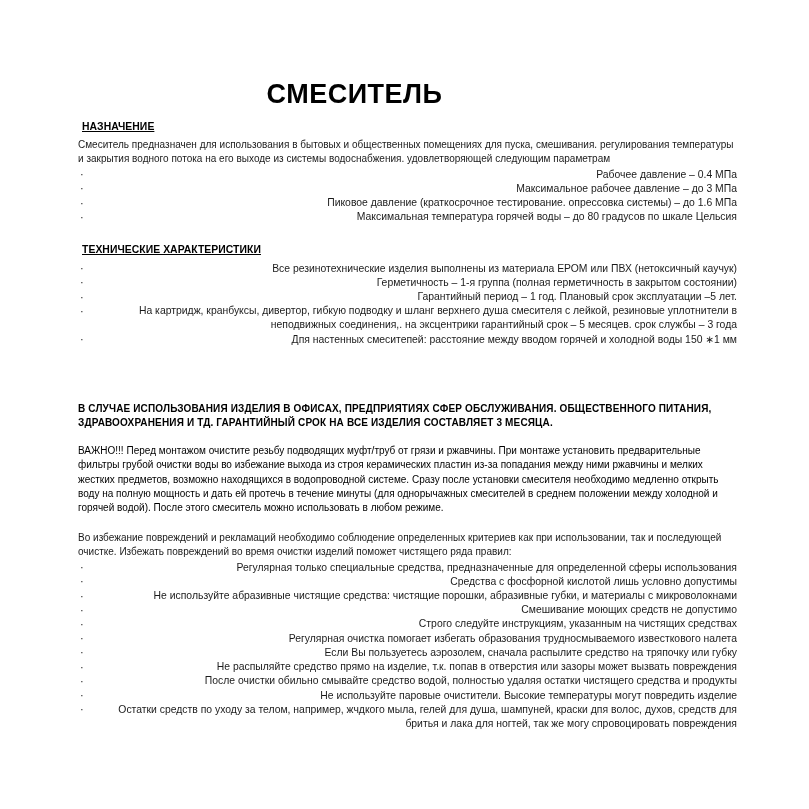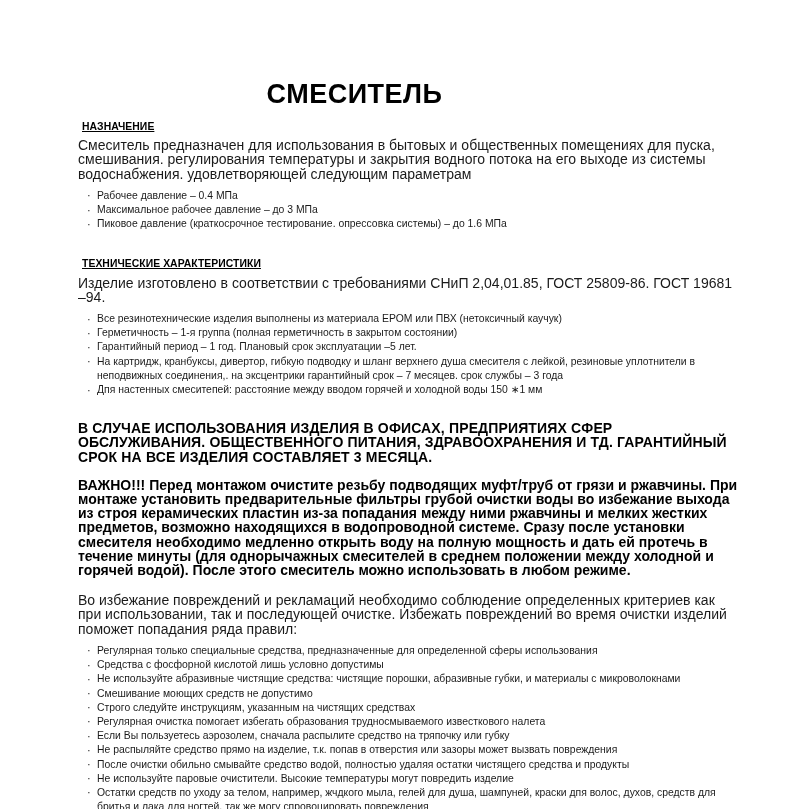--- a/index.html
+++ b/index.html
@@ -53,43 +53,45 @@
     font-size: 10.4px;
     font-weight: bold;
     line-height: 14.2px;
     letter-spacing: 0.05px;
     color: #000000;
     margin: 4px;
     text-decoration: underline;
   }
 
   .para {
-    font-size: 14px;
+    font-size: 10px;
     line-height: 14.2px;
     letter-spacing: 0.01px;
     margin: 0;
     color: #1a1a1a;
     text-align: left;
   }
 
   .para.bold {
-    font-weight: bold;
+    font-weight: normal;
     color: #000000;
   }
 
   .para.caps {
     font-weight: bold;
     color: #000000;
     letter-spacing: 0.15px;
+    margin-top: 38px;
   }
 
   ul.bullets {
     list-style: none;
-    margin: 8px;
+    margin: 1px;
     padding: 0;
+    text-align: right;
   }
 
   ul.bullets > li {
     position: relative;
     font-size: 10.4px;
     line-height: 14.2px;
     padding-left: 11px;
     margin: 0;
     color: #1a1a1a;
   }
@@ -115,53 +117,53 @@
 
   <div class="content">
 
     <section class="section">
       <div class="heading">НАЗНАЧЕНИЕ</div>
       <p class="para">Смеситель предназначен для использования в бытовых и общественных помещениях для пуска, смешивания. регулирования температуры и закрытия водного потока на его выходе из системы водоснабжения. удовлетворяющей следующим параметрам</p>
       <ul class="bullets">
         <li>Рабочее давление – 0.4 МПа</li>
         <li>Максимальное рабочее давление – до 3 МПа</li>
         <li>Пиковое давление (краткосрочное тестирование. опрессовка системы) – до 1.6 МПа</li>
+        <li>Максимальная температура горячей воды – до 80 градусов по шкале Цельсия</li>
       </ul>
     </section>
 
     <div class="gap-md"></div>
 
     <section class="section">
       <div class="heading">ТЕХНИЧЕСКИЕ ХАРАКТЕРИСТИКИ</div>
-      <p class="para">Изделие изготовлено в соответствии с требованиями СНиП 2,04,01.85, ГОСТ 25809-86. ГОСТ 19681 –94.</p>
       <ul class="bullets">
         <li>Все резинотехнические изделия выполнены из материала ЕРОМ или ПВХ (нетоксичный каучук)</li>
         <li>Герметичность – 1-я группа (полная герметичность в закрытом состоянии)</li>
         <li>Гарантийный период – 1 год. Плановый срок эксплуатации –5 лет.</li>
-        <li>На картридж, кранбуксы, дивертор, гибкую подводку и шланг верхнего душа смесителя с лейкой, резиновые уплотнители в неподвижных соединения,. на эксцентрики гарантийный срок – 7 месяцев. срок службы – 3 года</li>
+        <li>На картридж, кранбуксы, дивертор, гибкую подводку и шланг верхнего душа смесителя с лейкой, резиновые уплотнители в неподвижных соединения,. на эксцентрики гарантийный срок – 5 месяцев. срок службы – 3 года</li>
         <li>Дпя настенных смеситепей: расстояние между вводом горячей и холодной воды 150 ∗1 мм</li>
       </ul>
     </section>
 
     <div class="gap-lg"></div>
 
     <section class="section">
       <p class="para caps">В СЛУЧАЕ ИСПОЛЬЗОВАНИЯ ИЗДЕЛИЯ В ОФИСАХ, ПРЕДПРИЯТИЯХ СФЕР ОБСЛУЖИВАНИЯ. ОБЩЕСТВЕННОГО ПИТАНИЯ, ЗДРАВООХРАНЕНИЯ И ТД. ГАРАНТИЙНЫЙ СРОК НА ВСЕ ИЗДЕЛИЯ СОСТАВЛЯЕТ 3 МЕСЯЦА.</p>
     </section>
 
     <div class="gap-md"></div>
 
     <section class="section">
       <p class="para bold">ВАЖНО!!! Перед монтажом очистите резьбу подводящих муфт/труб от грязи и ржавчины. При монтаже установить предварительные фильтры грубой очистки воды во избежание выхода из строя керамических пластин из-за попадания между ними ржавчины и мелких жестких предметов, возможно находящихся в водопроводной системе. Сразу после установки смесителя необходимо медленно открыть воду на полную мощность и дать ей протечь в течение минуты (для однорычажных смесителей в среднем положении между холодной и горячей водой). После этого смеситель можно использовать в любом режиме.</p>
     </section>
 
     <div class="gap-lg"></div>
 
     <section class="section">
-      <p class="para">Во избежание повреждений и рекламаций необходимо соблюдение определенных критериев как при использовании, так и последующей очистке. Избежать повреждений во время очистки изделий поможет попадания ряда правил:</p>
+      <p class="para">Во избежание повреждений и рекламаций необходимо соблюдение определенных критериев как при использовании, так и последующей очистке. Избежать повреждений во время очистки изделий поможет чистящего ряда правил:</p>
       <ul class="bullets">
         <li>Регулярная только специальные средства, предназначенные для определенной сферы использования</li>
         <li>Средства с фосфорной кислотой лишь условно допустимы</li>
         <li>Не используйте абразивные чистящие средства: чистящие порошки, абразивные губки, и материалы с микроволокнами</li>
         <li>Смешивание моющих средств не допустимо</li>
         <li>Строго следуйте инструкциям, указанным на чистящих средствах</li>
         <li>Регулярная очистка помогает избегать образования трудносмываемого известкового налета</li>
         <li>Если Вы пользуетесь аэрозолем, сначала распылите средство на тряпочку или губку</li>
         <li>Не распыляйте средство прямо на изделие, т.к. попав в отверстия или зазоры может вызвать повреждения</li>
         <li>После очистки обильно смывайте средство водой, полностью удаляя остатки чистящего средства и продукты</li>

